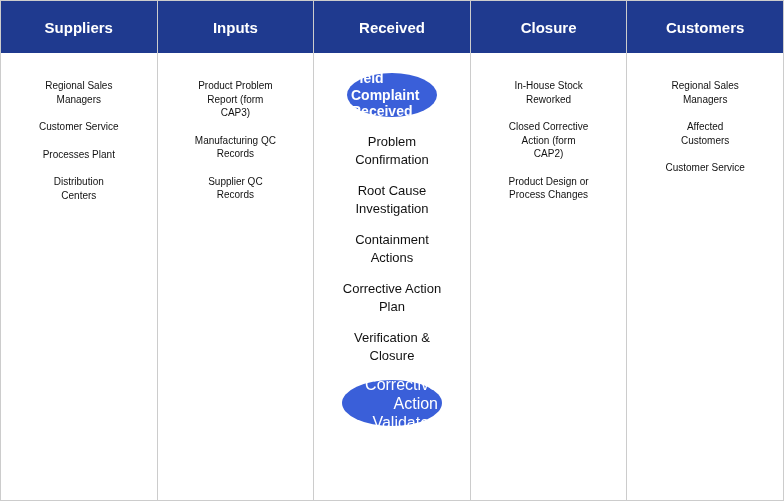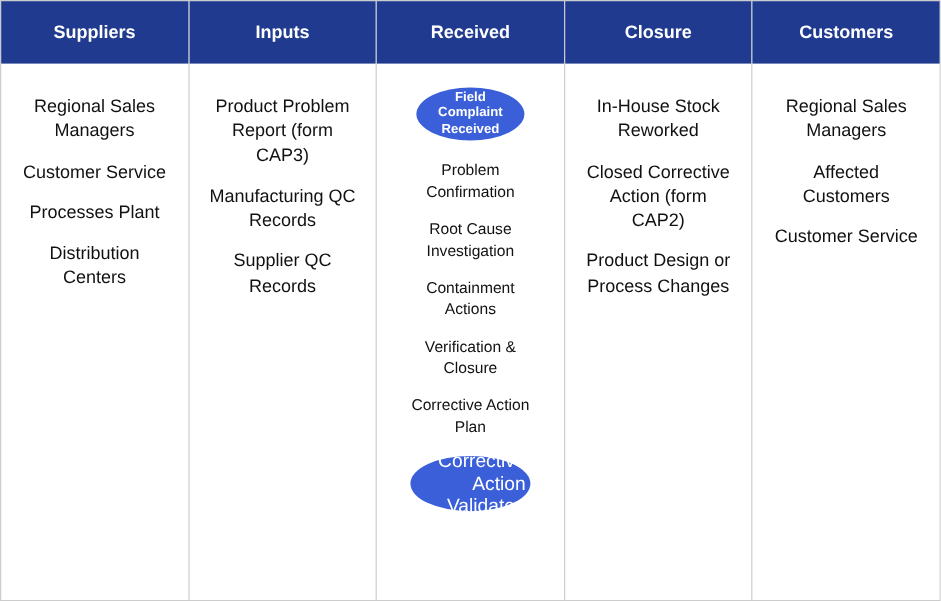--- a/index.html
+++ b/index.html
@@ -44,35 +44,35 @@
       display: flex;
       flex-direction: column;
       align-items: center;
       padding: 10px 6px;
       gap: 14px;
       flex: 1;
       width: 100%;
     }
     .col-item {
       text-align: center;
-      font-size: 15px;
+      font-size: 10px;
       color: #111;
       line-height: 1.35;
     }
     
     .processes-col .col-body {
       position: relative;
       padding-top: 0;
     }
     .oval-badge {
       background: #3a5fd9;
       color: #fff;
-      font-size: 11px;
+      font-size: 14px;
       font-weight: bold;
-      text-align: center;
+      text-align: left;
       border-radius: 50%;
       width: 90px;
       height: 44px;
       display: flex;
       align-items: center;
       justify-content: center;
       line-height: 1.2;
       padding: 4px;
       margin: 4px auto 2px auto;
     }
@@ -120,22 +120,22 @@
     </div>
   </div>
 
   <div class="column processes-col">
     <div class="col-header">Received</div>
     <div class="col-body">
       <div class="oval-badge">Field Complaint<br>Received</div>
       <div class="col-item">Problem<br>Confirmation</div>
       <div class="col-item">Root Cause<br>Investigation</div>
       <div class="col-item">Containment<br>Actions</div>
+      <div class="col-item">Corrective Action<br>Plan</div>
       <div class="col-item">Verification &amp;<br>Closure</div>
-      <div class="col-item">Corrective Action<br>Plan</div>
       <div class="oval-badge-bottom">Corrective<br>Action Validated</div>
     </div>
   </div>
 
   <div class="column">
     <div class="col-header">Closure</div>
     <div class="col-body">
       <div class="col-item">In-House Stock<br>Reworked</div>
       <div class="col-item">Closed Corrective<br>Action (form<br>CAP2)</div>
       <div class="col-item">Product Design or<br>Process Changes</div>

